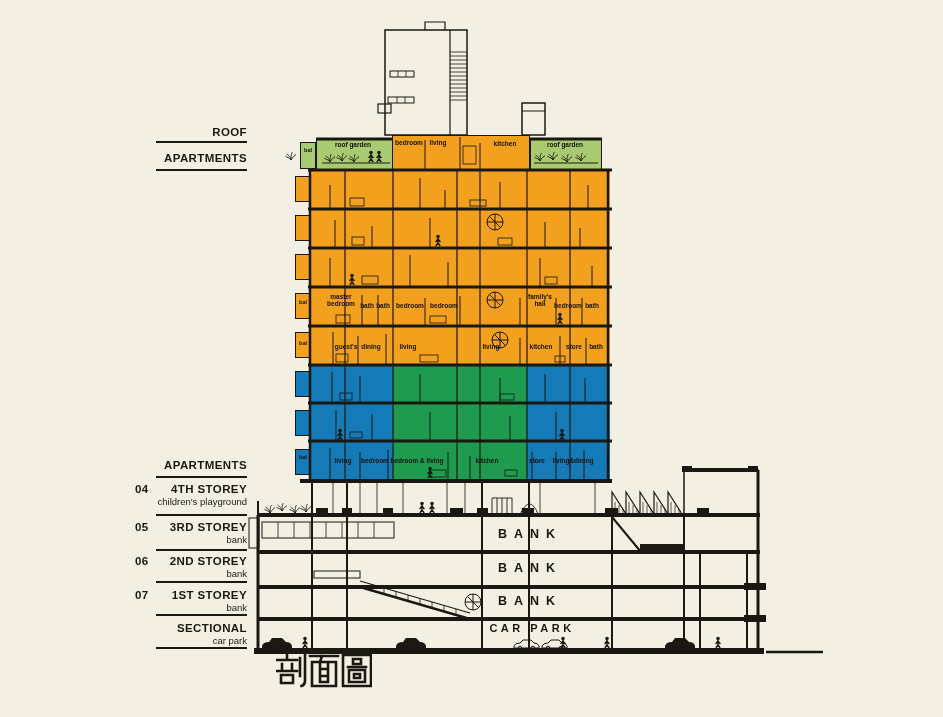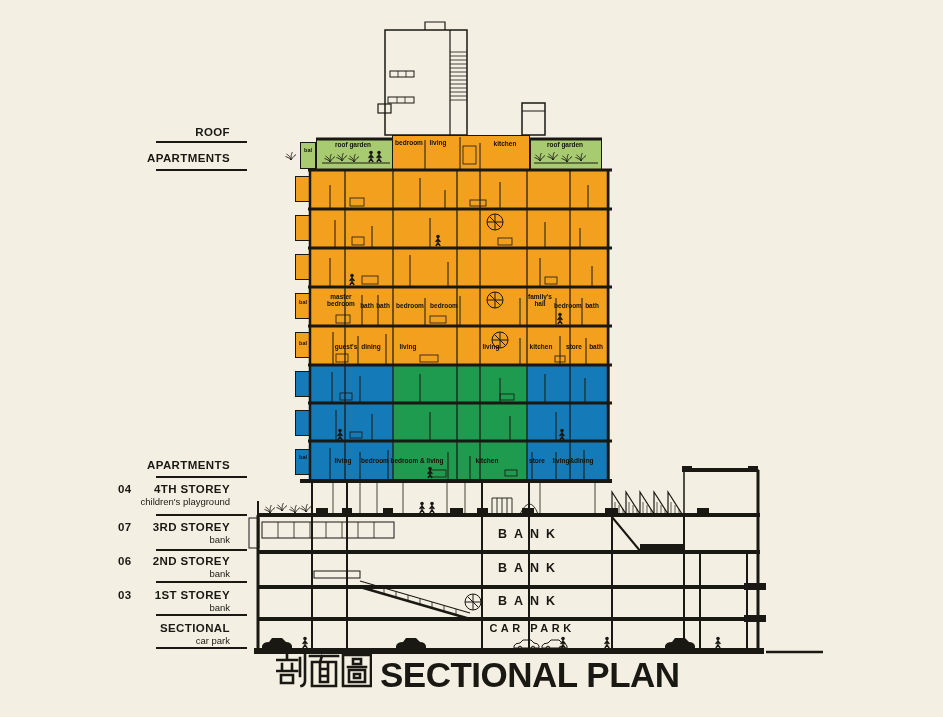--- a/index.html
+++ b/index.html
@@ -1,20 +1,20 @@
 <!DOCTYPE html>
 <html style="--paper: #f3f0e3; --ink: #1a1812; --orange: #f2a01e; --blue: #157ab8; --green: #1e9b4e; --roof_green: #a8cb72;"><head>
 <meta charset="utf-8">
 <style>
   html,body{margin:0;padding:0;background:#e8e6dc;}
   .page{position:relative;width:943px;height:717px;background:var(--paper,#f3f0e3);
         font-family:"Liberation Sans",sans-serif;overflow:hidden;}
   .abs{position:absolute;}
   
-  .lbl-group{position:absolute;left:118px;width:112px;color:var(--ink,#1a1812);}
+  .lbl-group{position:absolute;left:135px;width:112px;color:var(--ink,#1a1812);}
   .lbl-line1{display:flex;font-weight:700;font-size:11.5px;letter-spacing:.4px;line-height:1.1;}
   .lbl-num{margin-right:2px;}
   .lbl-title{margin-left:auto;}
   .lbl-sub{font-size:9.5px;text-align:right;margin-top:1px;line-height:1.05;}
   .lbl-rule{position:absolute;left:156px;width:91px;height:2px;background:var(--ink,#1a1812);}
   
   .blk{position:absolute;box-sizing:border-box;}
   .bg-orange{background:var(--orange,#f2a01e);}
   .bg-blue{background:var(--blue,#157ab8);}
   .bg-green{background:var(--green,#1e9b4e);}
@@ -72,39 +72,39 @@
       <div class="lbl-line1">
           <span class="lbl-num">04</span>
           <span class="lbl-title">4TH STOREY</span>
         </div>
       <div class="lbl-sub">children's playground</div>
     </div>
     <div class="lbl-rule" style="top:514px"></div>
 
     <div class="lbl-group" style="top:521px">
       <div class="lbl-line1">
-          <span class="lbl-num">07</span>
+          <span class="lbl-num">05</span>
           <span class="lbl-title">3RD STOREY</span>
         </div>
       <div class="lbl-sub">bank</div>
     </div>
     <div class="lbl-rule" style="top:549px"></div>
 
     <div class="lbl-group" style="top:555px">
       <div class="lbl-line1">
           <span class="lbl-num">06</span>
           <span class="lbl-title">2ND STOREY</span>
         </div>
       <div class="lbl-sub">bank</div>
     </div>
     <div class="lbl-rule" style="top:581px"></div>
 
     <div class="lbl-group" style="top:589px">
       <div class="lbl-line1">
-          <span class="lbl-num">03</span>
+          <span class="lbl-num">07</span>
           <span class="lbl-title">1ST STOREY</span>
         </div>
       <div class="lbl-sub">bank</div>
     </div>
     <div class="lbl-rule" style="top:614px"></div>
 
     <div class="lbl-group" style="top:622px">
       <div class="lbl-line1">
           <span class="lbl-num"></span>
           <span class="lbl-title">SECTIONAL</span>
@@ -350,16 +350,15 @@
 
         <g transform="translate(33,0)">
           <path d="M1,4H29 M13,4L11,10 M3,10H27V34H3Z M11,10V30 M19,10V30 M11,17H19 M11,24H19 M11,30H19"></path>
         </g>
 
         <g transform="translate(66,0)">
           <path d="M1,3H29V34H1Z M11,7H19V12H11Z M6,15H24 M7,18H23V30H7Z M12,22H18V26H12Z"></path>
         </g>
       </g>
     </svg>
-    <span class="title-en">SECTIONAL PLAN</span>
   </div>
 
 </div>
 
 </body></html>

